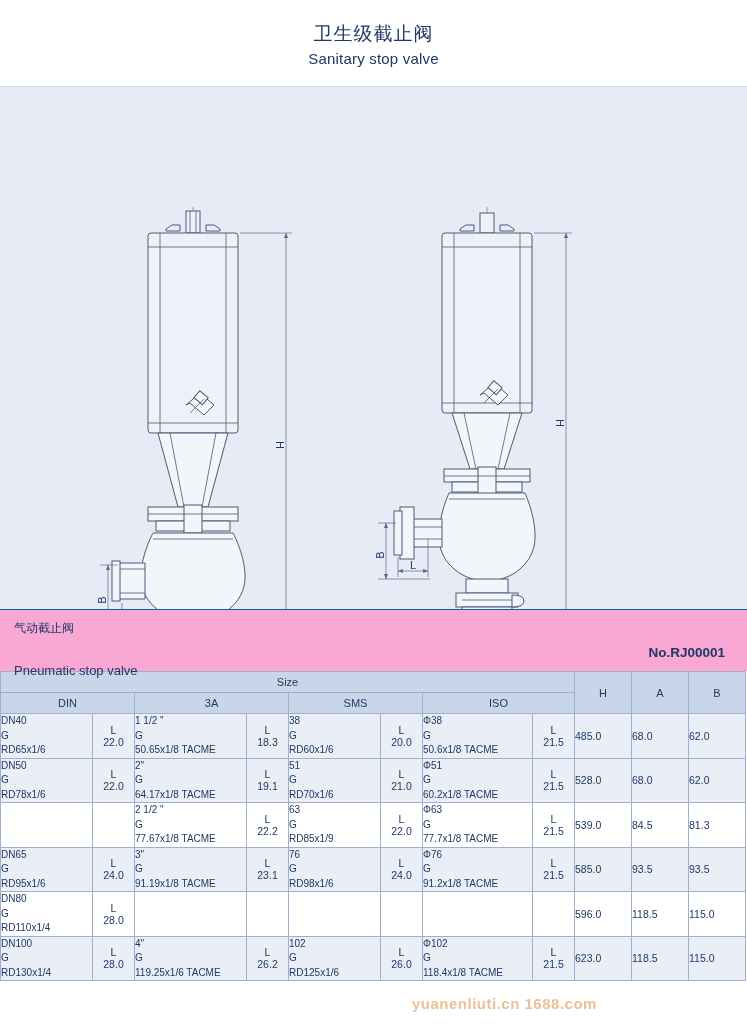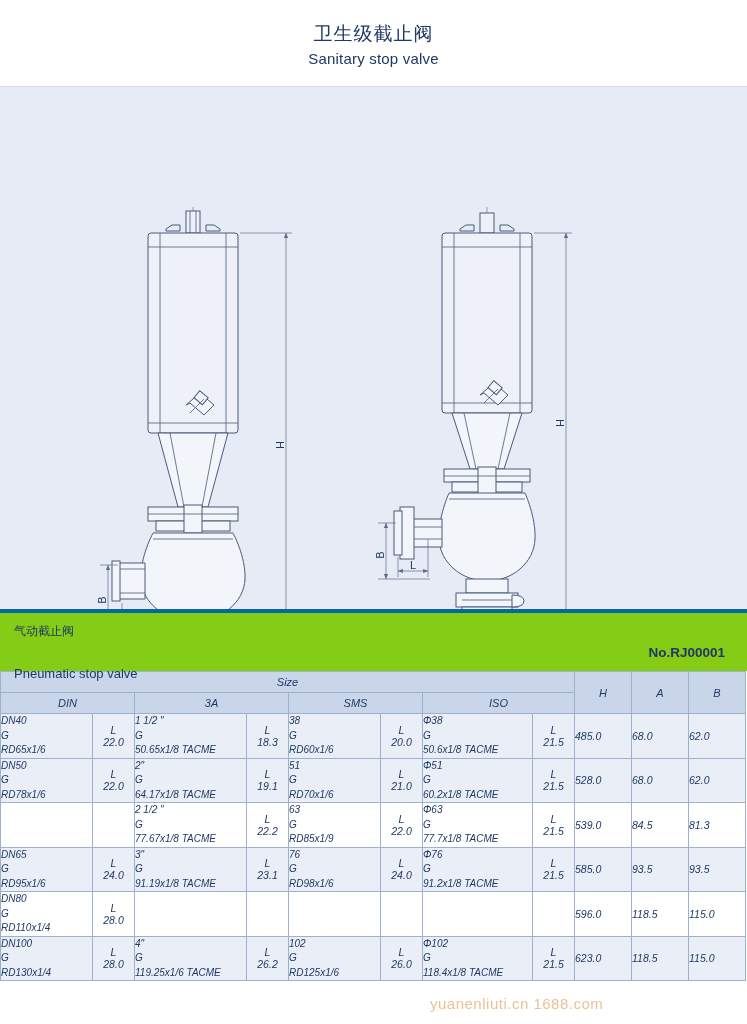--- a/index.html
+++ b/index.html
@@ -35,41 +35,40 @@
     height: 523px;
     background: #e6ebf5;
     position: relative;
     border-top: 1px solid #d2daea;
   }
   .drawing svg { display: block; }
 
   
   .caption-band {
     height: 62px;
-    background: #84cc16;
+    background: #f9a8d4;
     position: relative;
     padding: 9px 14px 0 14px;
-    border-top: 4px solid #0369a1;
+    border-top: 1px solid #0369a1;
   }
   .cap-cn { font-size: 12px; color: #1f3864; line-height: 1.5; }
   .cap-en { font-size: 13px; color: #1f3864; line-height: 1.6; margin-top: 24px; }
   .doc-no {
     position: absolute; right: 22px; bottom: 11px;
     font-size: 13.5px; font-weight: bold; color: #1f3864;
   }
 
   
   .table-wrap { padding: 0; }
   table.spec {
     border-collapse: collapse;
     width: 667px;
     table-layout: fixed;
     font-size: 10.5px;
     color: #1f3864;
-    font-style: italic;
   }
   table.spec th, table.spec td {
     border: 1px solid #9fb0cf;
     padding: 0;
     vertical-align: middle;
   }
   table.spec th {
     background: #c9d6ea;
     font-weight: normal;
     text-align: center;
@@ -82,26 +81,27 @@
   .cell-pad { padding: 3px 5px 3px 6px; }
   .cell-3 { line-height: 1.45; font-size: 10px; }
   td.Lcell { text-align: center; width: 42px; font-size: 10.5px; }
   tr.band0 td { background: #ffffff; }
   tr.band1 td { background: #eaeff7; }
   td.numv { font-size: 10.5px; }
 
   
   .watermark {
     position: absolute;
-    left: 430px; bottom: 12px;
+    left: 412px; bottom: 12px;
     font-size: 15px;
     color: rgba(220,140,60,0.55);
     letter-spacing: .5px;
     pointer-events: none;
     white-space: nowrap;
+    font-weight: bold;
   }
 </style>
 </head>
 <body>
 
 <div class="page">
 
   <div class="header">
     <div class="title-cn">卫生级截止阀</div>
     <div class="title-en">Sanitary stop valve</div>

